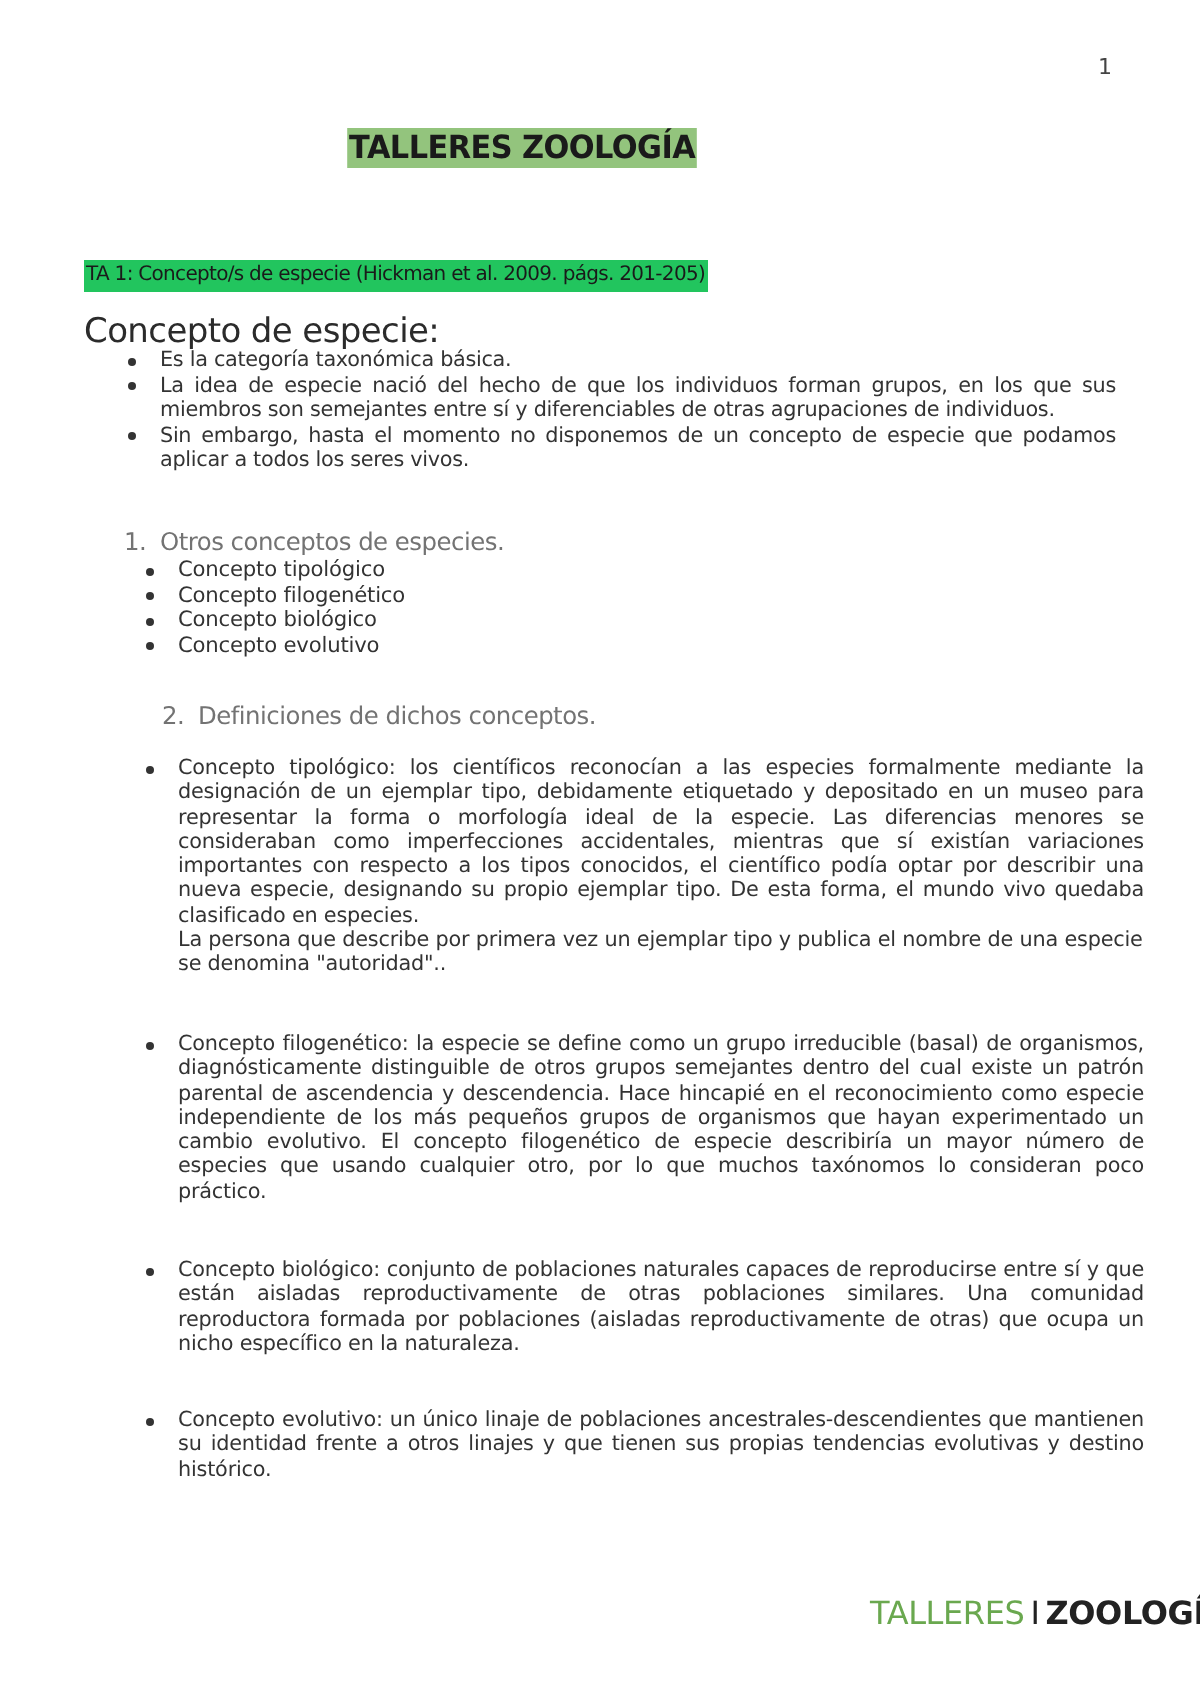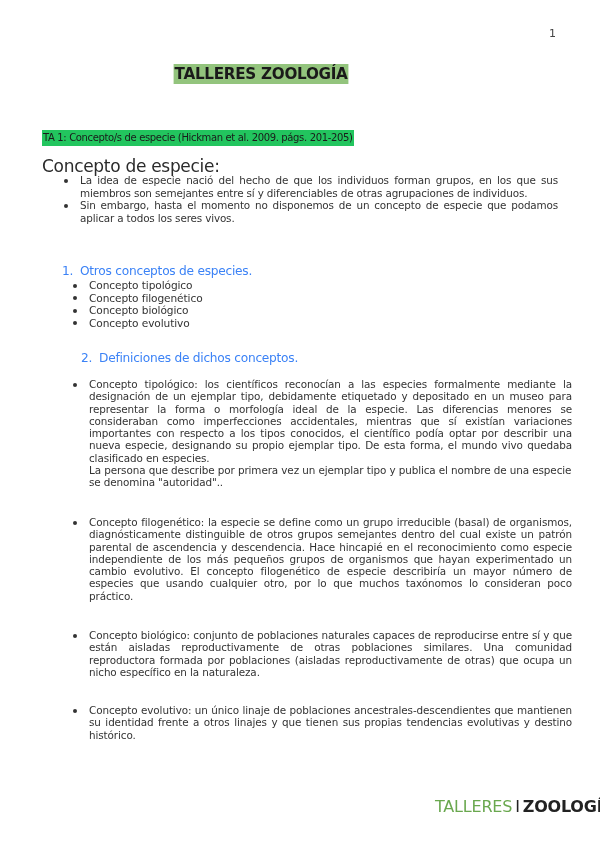--- a/index.html
+++ b/index.html
@@ -86,21 +86,21 @@
       background: #333;
       border-radius: 50%;
     }
     .intro-bullets { top: 174px; }
     .numbered {
       position: absolute;
       left: 62px;
       font-size: 12.2px;
       letter-spacing: -0.25px;
       line-height: 14px;
-      color: #3b82f6;
+      color: #737373;
     }
     .numbered .num { display: inline-block; width: 18px; }
     .num1 { top: 264px; }
     .num2 { top: 351px; margin-left: 19px; }
     .sub-bullets {
       position: absolute;
       top: 279px;
       left: 73px;
       margin: 0;
       padding: 0;
@@ -172,20 +172,21 @@
 
   <div class="title-wrap">
     <span class="title">TALLERES ZOOLOGÍA</span>
   </div>
 
   <div class="section-heading">TA 1: Concepto/s de especie (Hickman et al. 2009. págs. 201-205)</div>
 
   <div class="concept-heading">Concepto de especie:</div>
 
   <ul class="bullets intro-bullets">
+    <li>Es la categoría taxonómica básica.</li>
     <li>La idea de especie nació del hecho de que los individuos forman grupos, en los que sus miembros son semejantes entre sí y diferenciables de otras agrupaciones de individuos.</li>
     <li>Sin embargo, hasta el momento no disponemos de un concepto de especie que podamos aplicar a todos los seres vivos.</li>
   </ul>
 
   <div class="numbered num1">
     <span class="num">1.</span><span>Otros conceptos de especies.</span>
   </div>
 
   <ul class="sub-bullets">
     <li>Concepto tipológico</li>

